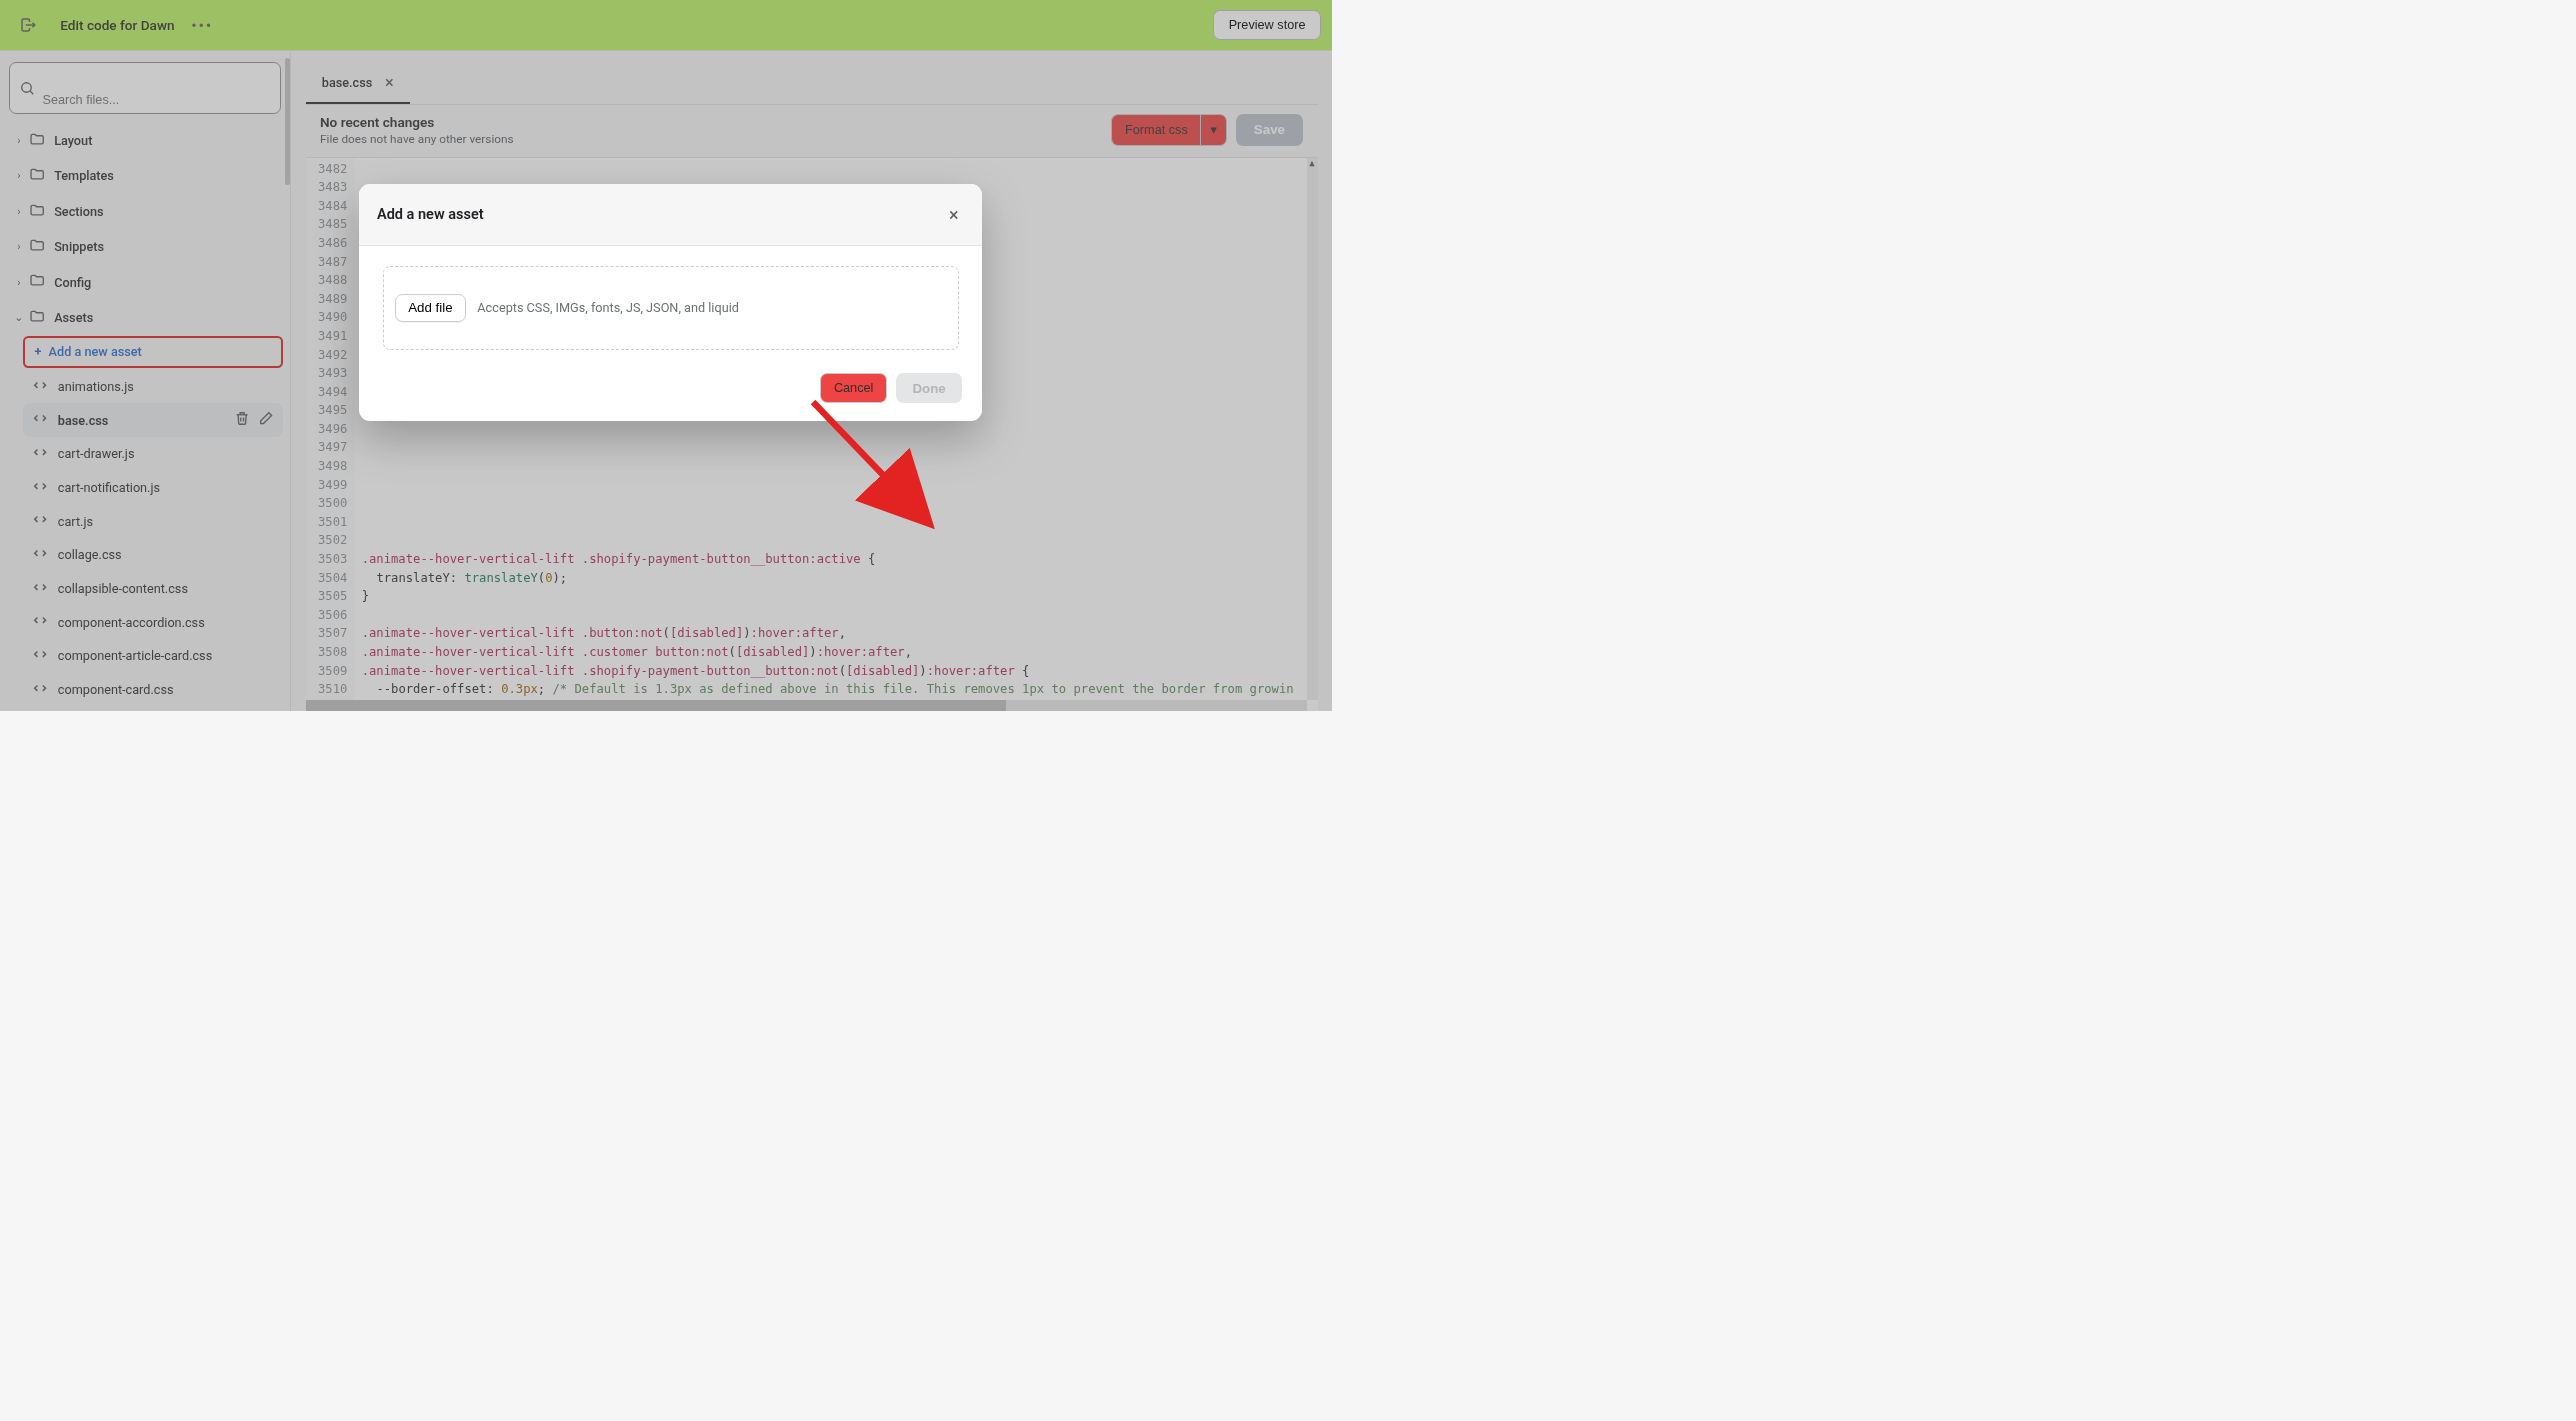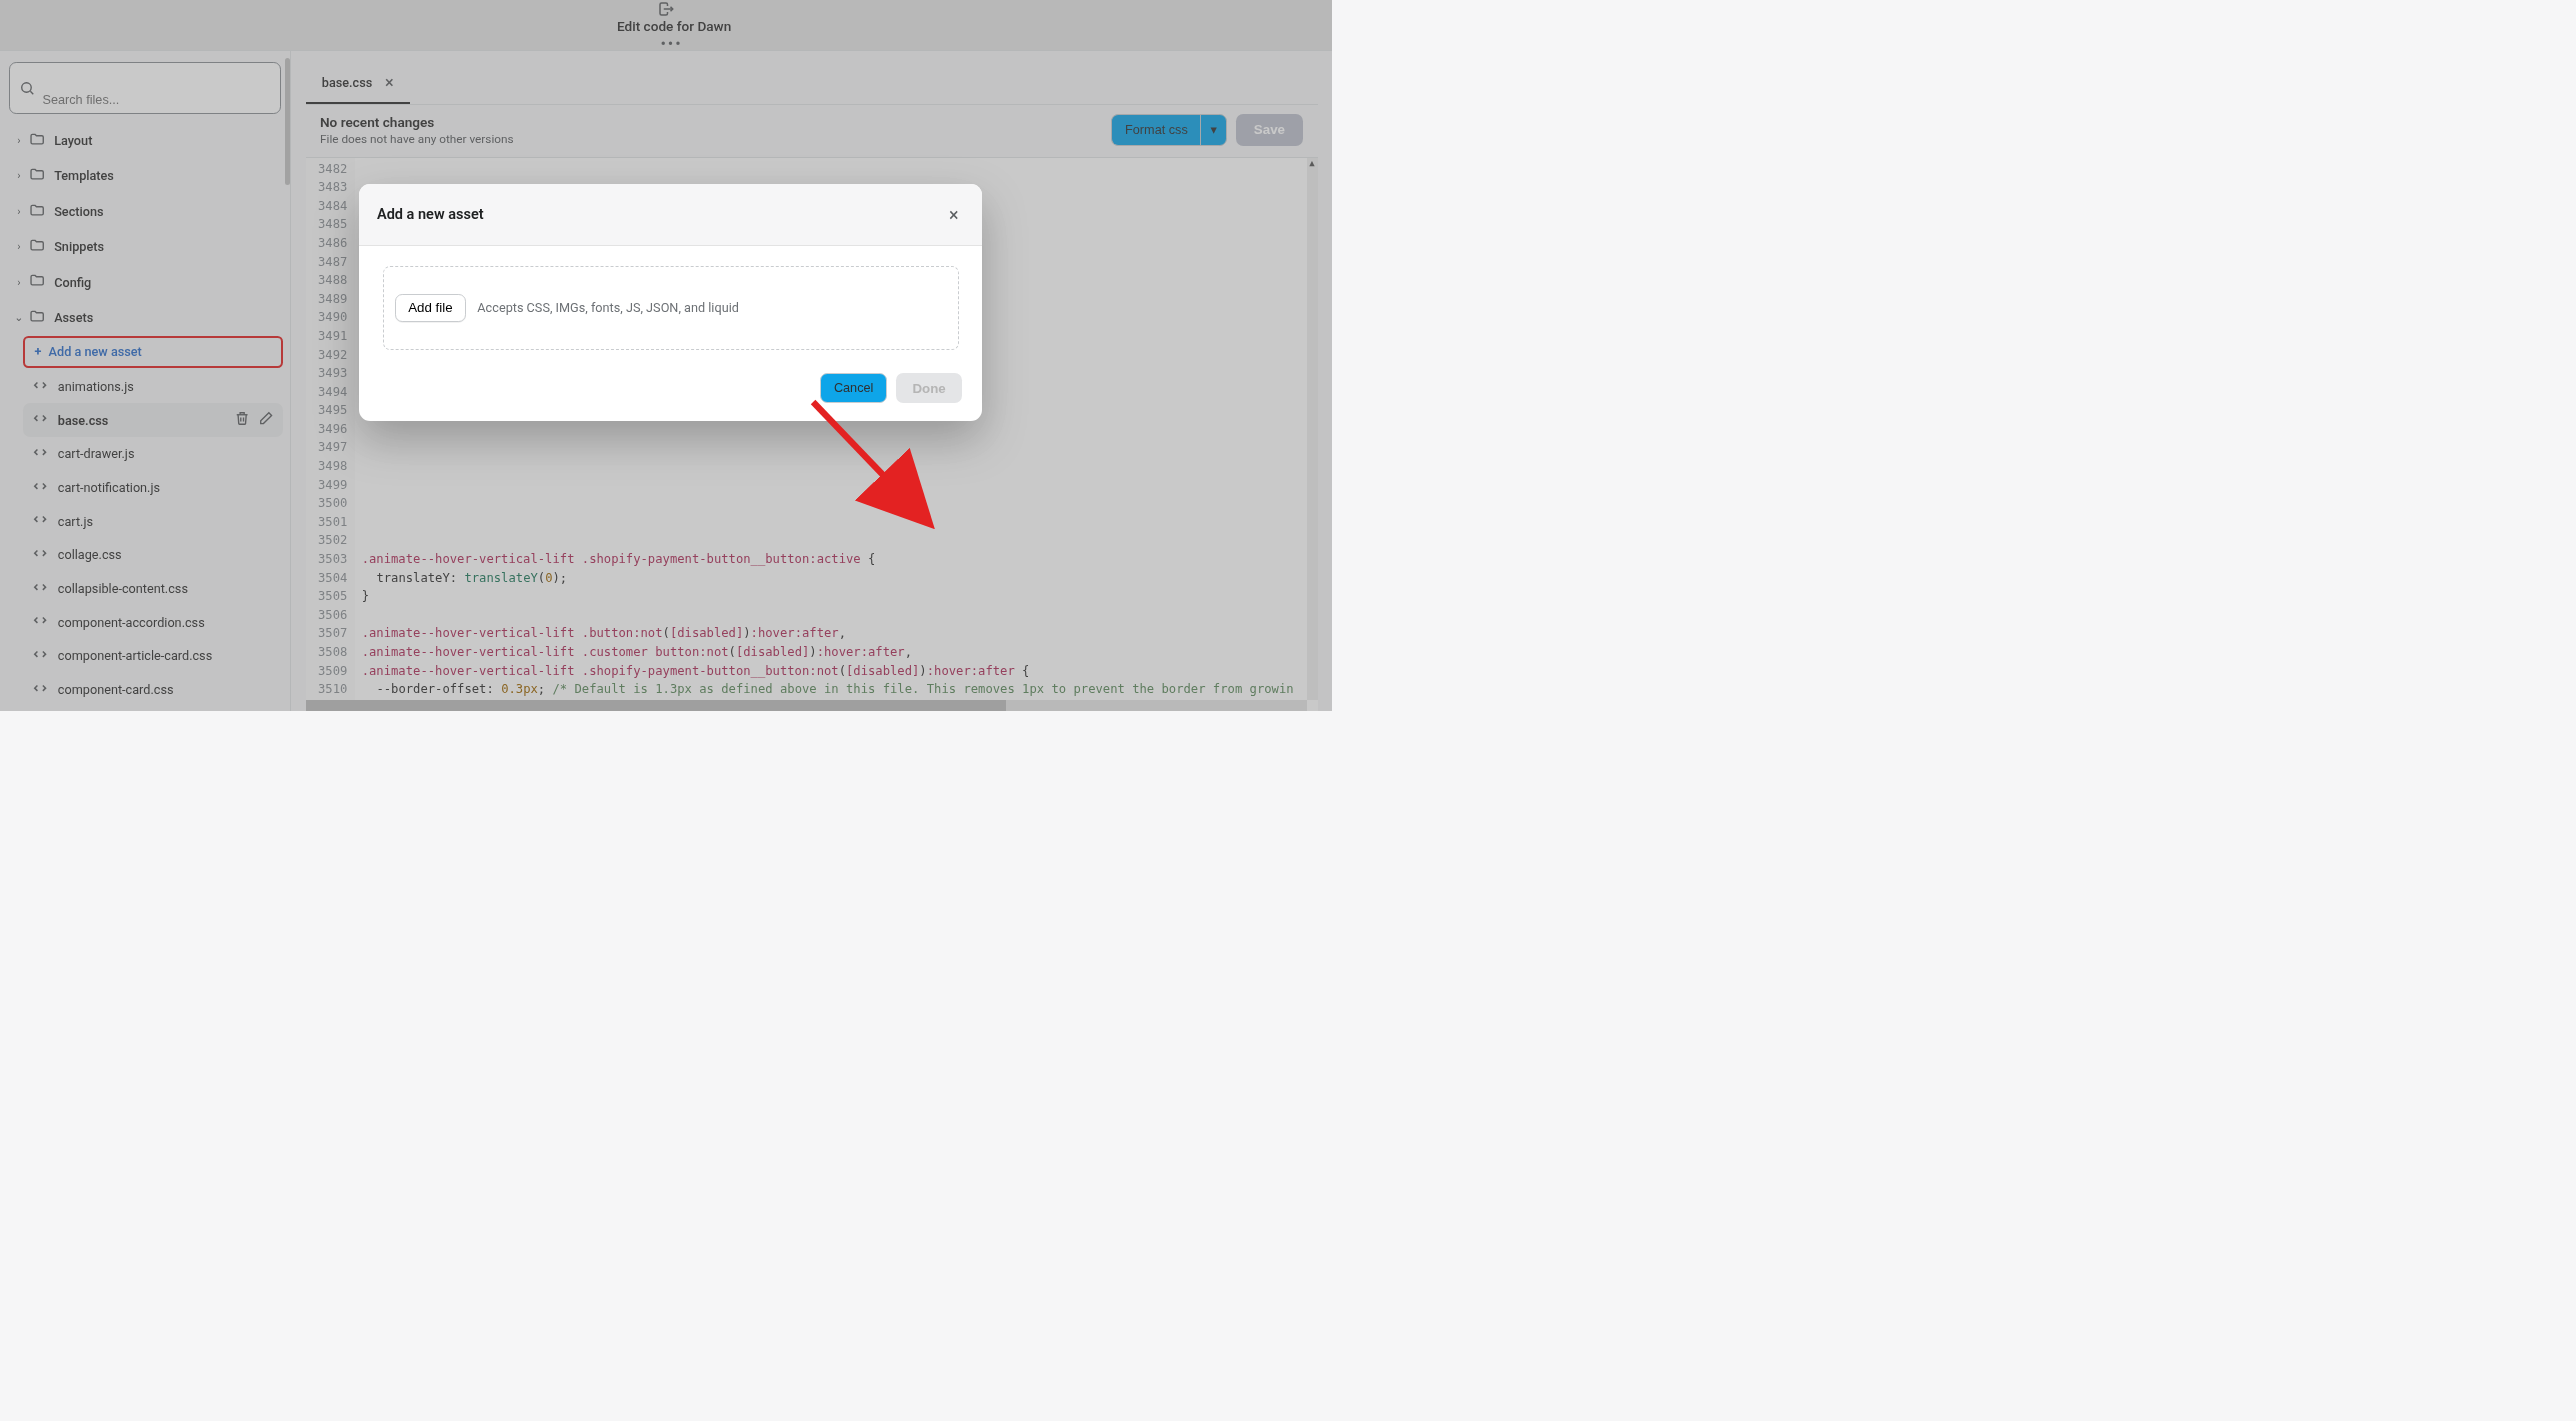--- a/index.html
+++ b/index.html
@@ -12,23 +12,22 @@
     width: 1332px;
     height: 711px;
     position: relative;
   }
   
   .topbar {
     display: flex;
     align-items: center;
     height: 51px;
     padding: 0 11px;
-    background: #e5e5e5;
+    background: #bef264;
     border-bottom: 0.9px solid #e1e3e5;
-    flex-direction: column;
   }
   .back-btn {
     width: 33px; height: 33px;
     display: flex; align-items: center; justify-content: center;
     cursor: pointer;
     border-radius: 5.4px;
   }
   .back-btn svg { width: 18px; height: 18px; stroke: #5c5f62; }
   .title { margin-left: 16.3px; font-size: 13.6px; font-weight: 500; color: #303030; }
   .more-btn {
@@ -165,21 +164,21 @@
     display:flex;
     align-items:center;
     padding: 9px 14.5px 11px 14.5px;
     border-bottom:0.9px solid #e1e3e5;
     gap:42px;
   }
   .file-info-bar .info h3 { font-size:13.6px; font-weight:600; color:#303030; }
   .file-info-bar .info p { font-size:11.8px; color:#5c5f62; margin-top:1.8px; }
   .file-info-bar .actions { margin-left:auto; display:flex; gap:9px; }
   .btn-outline {
-    background:#0ea5e9;
+    background:#ef4444;
     border:0.9px solid #c9cccf;
     border-radius:7.2px;
     padding:7.2px 12.7px;
     font-size:12.7px;
     font-weight:500;
     cursor:pointer;
     color:#303030;
   }
   .btn-split {
     display:flex;

